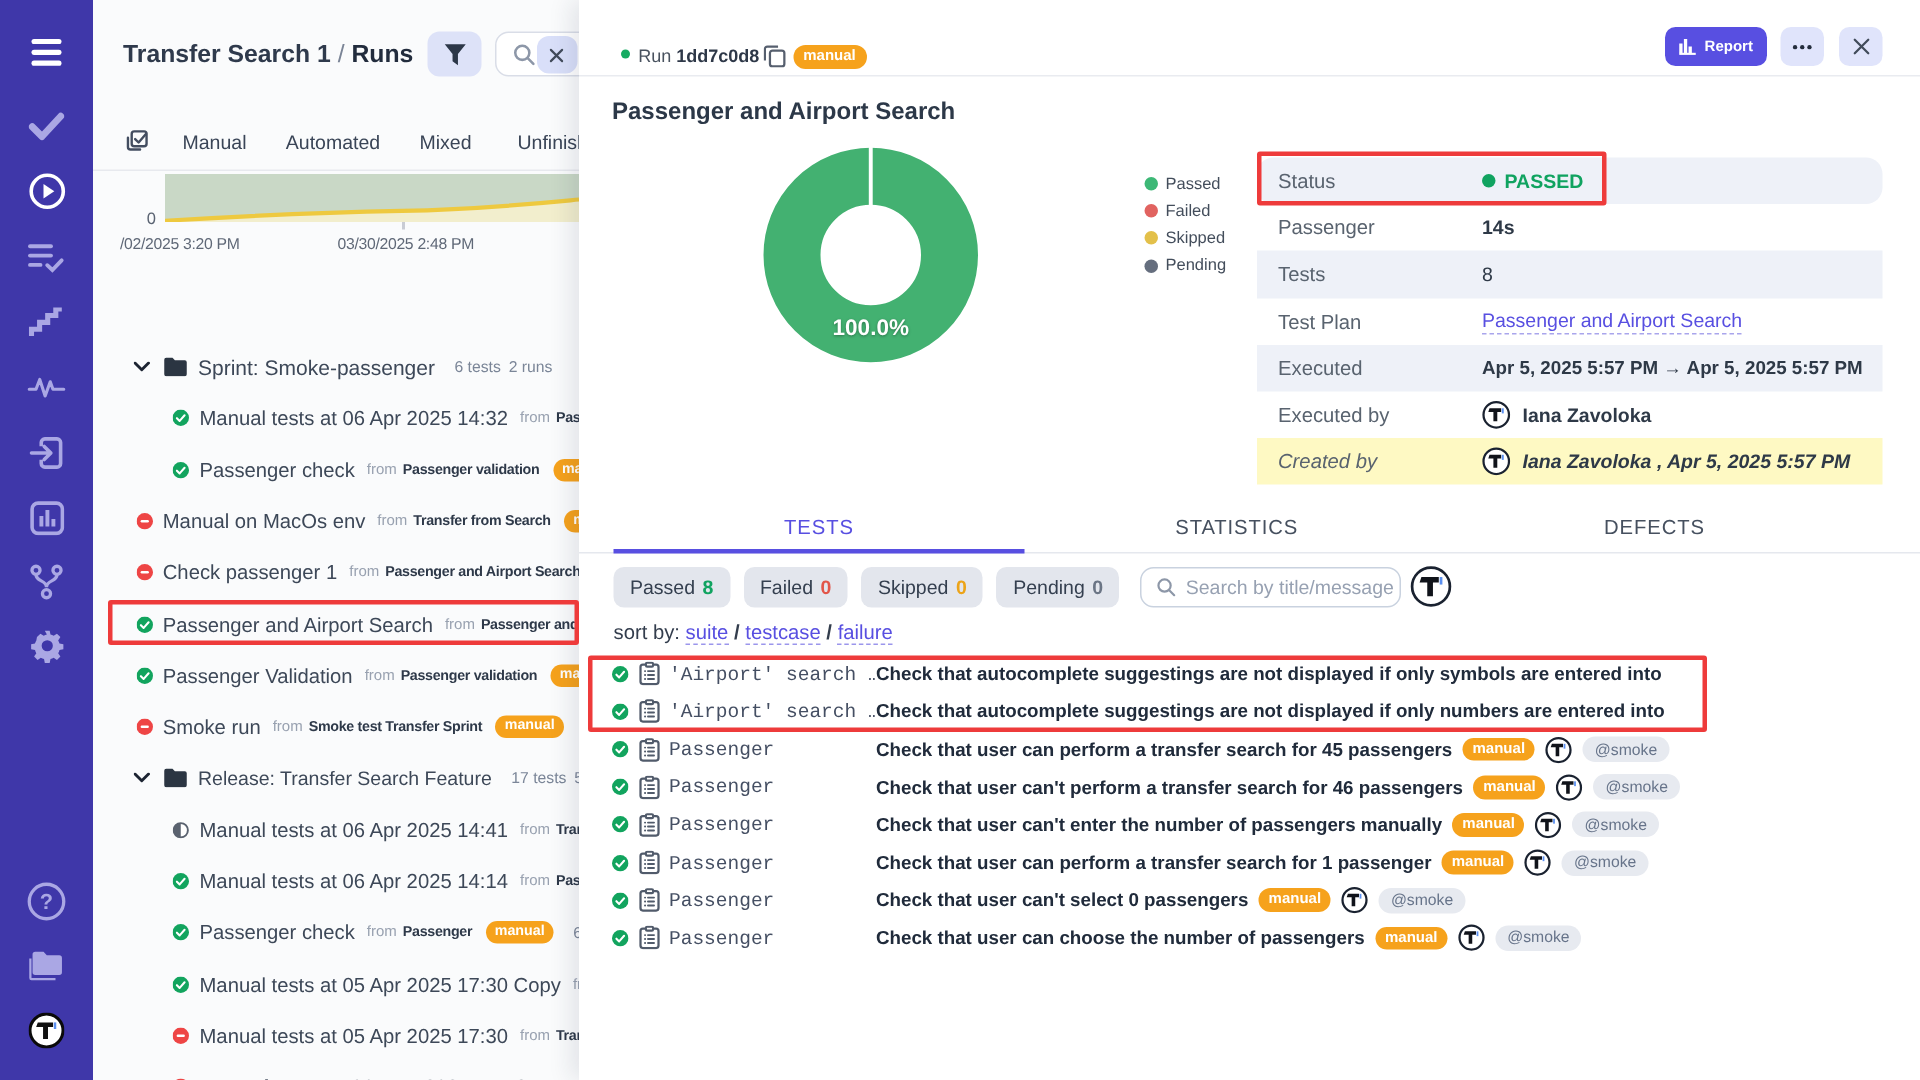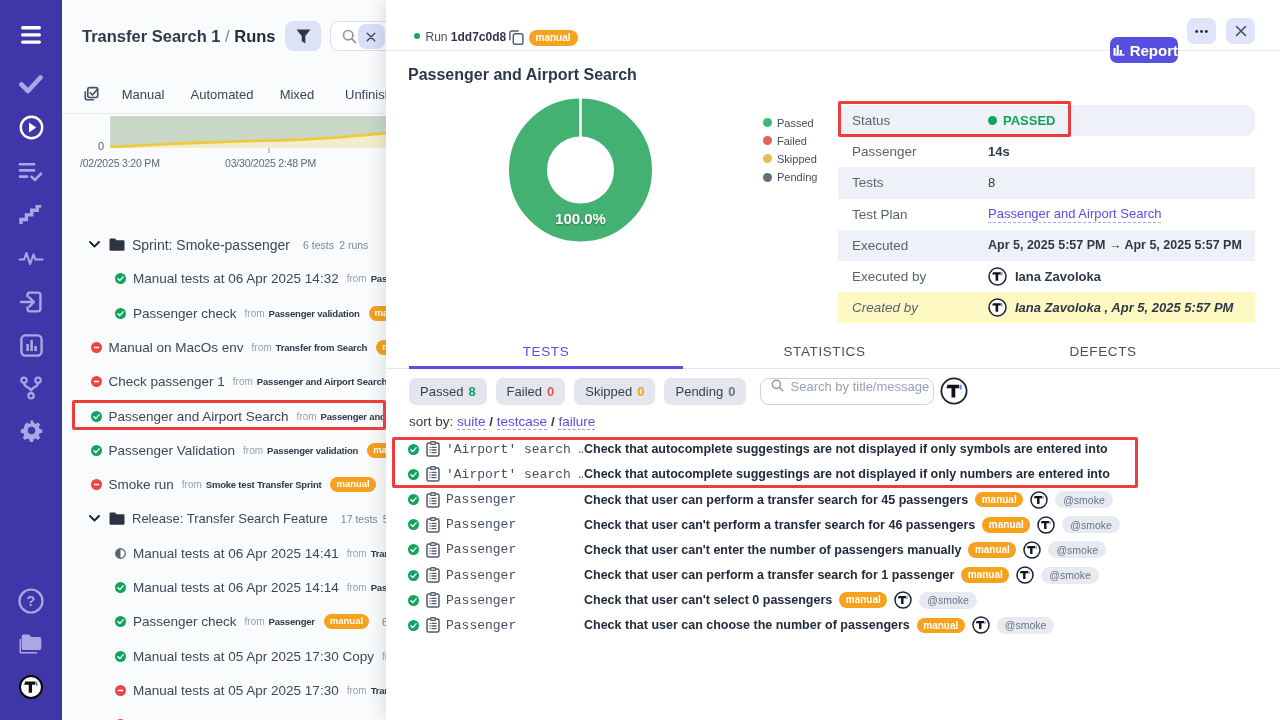--- a/index.html
+++ b/index.html
@@ -228,21 +228,21 @@
 <div id="drawer">
 
   <div class="abs" style="left:0; top:50px; width:894px; border-top:1px solid #e9ebf0;"></div>
   <div class="abs" style="left:28px; top:33px; width:6px; height:6px; border-radius:50%; background:#16ab62;"></div>
   <div class="abs" style="left:39.5px; top:29.5px; font-size:12px; color:#49525f;">Run <b style="color:#2e3848; font-weight:700;">1dd7c0d8</b></div>
   <div class="abs" style="left:122.5px; top:29.5px;"><svg width="15" height="15" viewBox="0 0 15 15">
         <path d="M9.7 1 H2.6 A1.7 1.7 0 0 0 0.9 2.7 v7.6" fill="none" stroke="#565f6e" stroke-width="1.5"></path>
         <rect x="4.3" y="3.7" width="9.6" height="10.6" rx="1.7" fill="none" stroke="#565f6e" stroke-width="1.5"></rect>
       </svg></div>
   <div class="abs pill-manual" style="left:142.5px; top:30px; font-size:10px; padding:2px 7px;">manual</div>
-  <div class="abs" style="left:724px; top:18px; width:68px; height:26px; background:#584fe1; border-radius:7px; display:flex; align-items:center; justify-content:flex-end; color:#fff; font-size:15px; font-weight:600;margin-top:19px;"><svg style="margin-right:5px;" width="12" height="12" viewBox="0 0 12 12">
+  <div class="abs" style="left:724px; top:18px; width:68px; height:26px; background:#584fe1; border-radius:7px; display:flex; align-items:center; justify-content:center; color:#fff; font-size:10px; font-weight:600;"><svg style="margin-right:5px;" width="12" height="12" viewBox="0 0 12 12">
         <g fill="#fff">
           <rect x="0.5" y="4" width="2.2" height="6.5"></rect>
           <rect x="3.6" y="1" width="2.2" height="9.5"></rect>
           <rect x="6.7" y="6" width="2.2" height="4.5"></rect>
           <rect x="0.5" y="10.2" width="11" height="1.4"></rect>
         </g>
       </svg>Report</div>
   <div class="abs" style="left:801px; top:18px; width:29px; height:26px; background:#e0e4fb; border-radius:7px; display:flex; align-items:center; justify-content:center;">
       <svg width="13" height="3" viewBox="0 0 13 3">
         <g fill="#242d3c">
@@ -344,21 +344,21 @@
   <div class="abs" style="left:23px; top:344px; width:274px; text-align:center; font-size:13.5px; color:#584fe1; letter-spacing:0.6px;">TESTS</div>
   <div class="abs" style="left:338.5px; top:344px; width:200px; text-align:center; font-size:13.5px; color:#46505f; letter-spacing:0.6px;">STATISTICS</div>
   <div class="abs" style="left:617px; top:344px; width:200px; text-align:center; font-size:13.5px; color:#46505f; letter-spacing:0.6px;">DEFECTS</div>
 
   <div class="abs" style="left:23px; top:378px; display:flex; gap:9px;">
     <span class="chip">Passed <b style="color:#10a360;">8</b></span>
     <span class="chip">Failed <b style="color:#e25549;">0</b></span>
     <span class="chip">Skipped <b style="color:#eca419;">0</b></span>
     <span class="chip">Pending <b style="color:#6b7585;">0</b></span>
   </div>
-  <div class="abs" style="left:373.5px; top:377.5px; width:174px; height:27.5px; background:#fff; border:1.5px solid #c9d2df; border-radius:9px; display:flex; overflow:hidden;">
+  <div class="abs" style="left:373.5px; top:377.5px; width:174px; height:27.5px; background:#fff; border:1.5px solid #c9d2df; border-radius:9px; display:flex; align-items:center; overflow:hidden;">
       <svg style="margin:0 7px 0 10px;" width="13" height="13" viewBox="0 0 15 15">
         <circle cx="6.2" cy="6.2" r="4.7" fill="none" stroke="#8d97a8" stroke-width="1.7"></circle>
         <path d="M9.8 9.8 L13.6 13.6" stroke="#8d97a8" stroke-width="1.7" stroke-linecap="round"></path>
       </svg>
       <span style="font-size:13px; color:#97a1b2; white-space:nowrap; overflow:hidden; flex:1;">Search by title/message</span>
     </div>
   <div class="abs" style="left:554px; top:377px;"><svg width="28" height="28" viewBox="0 0 28 28">
         <circle cx="14" cy="14" r="12.6" fill="#fff" stroke="#1a2230" stroke-width="1.8"></circle>
         <path d="M7.6 7.7 h11.6 v3.6 h-3.9 v9.2 h-3.8 v-9.2 h-5.1 l1.2 -3.6 Z" fill="#10131a"></path>
         <rect x="19.8" y="7.7" width="1.8" height="5" fill="#5a8ff0"></rect>

